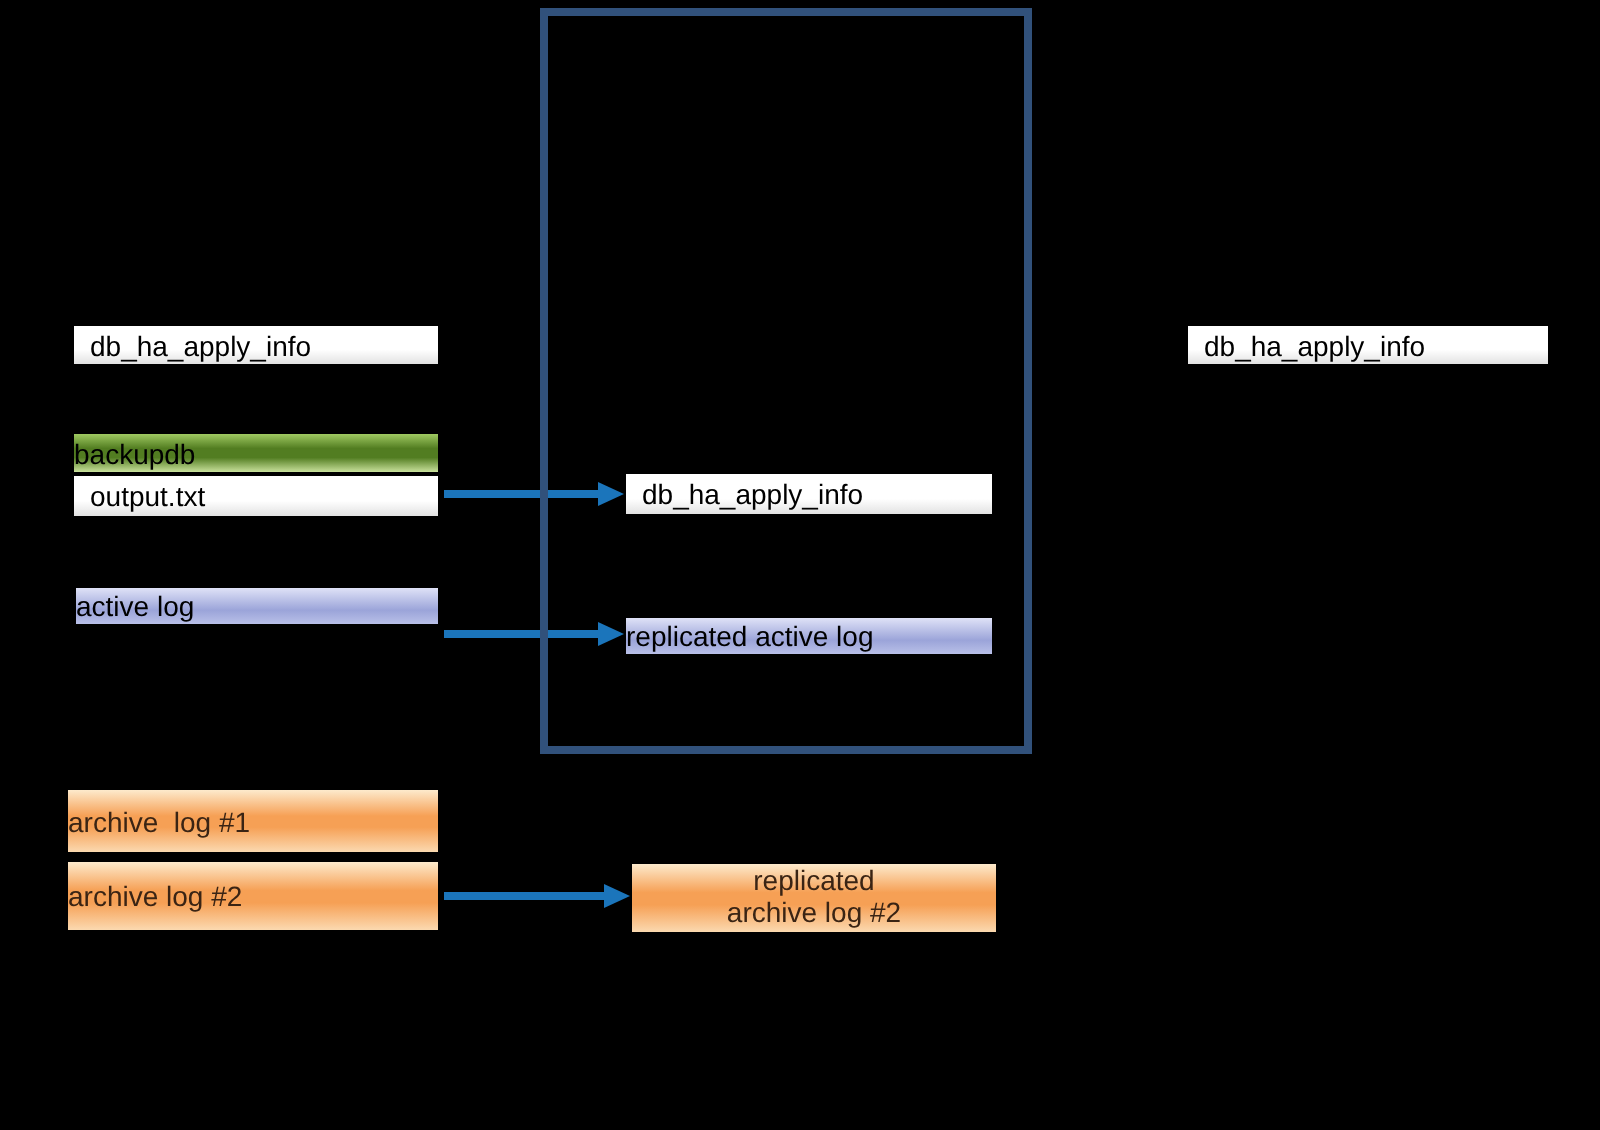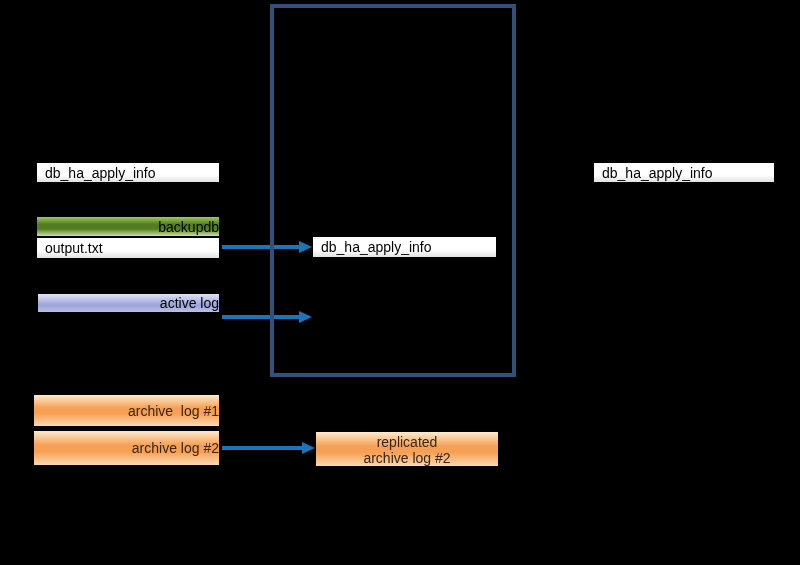--- a/index.html
+++ b/index.html
@@ -10,21 +10,21 @@
     font-family:"Liberation Sans", sans-serif;
     overflow:hidden;
     padding-left:28px;
   }
   .box{
     position:absolute;
     box-sizing:border-box;
     border:1px solid var(--box-border,#000);
     display:flex;
     align-items:center;
-    justify-content:flex-end;
+    justify-content:flex-start;
     font-size:14px;
     color:var(--text,#000);
     white-space:pre;
     z-index:3;
   }
   .box.left-align{justify-content:flex-start;padding-left:8px;}
   .box.white{
     background:linear-gradient(to bottom,var(--white-box-top,#fff) 0%,var(--white-box-top,#fff) 62%,var(--white-box-bottom,#e2e2e2) 100%);
   }
   .box.green{
@@ -105,20 +105,23 @@
     <span>archive log #2</span>
   </div>
 
   <div id="replica-rect"></div>
 
 
   <div class="box white left-align" id="mid-apply-info">
     <span>db_ha_apply_info</span>
   </div>
 
+  <div class="box lavender" id="repl-active-log">
+    <span>replicated active log</span>
+  </div>
 
   <div class="box orange two-line" id="repl-archive2">
     <span>replicated</span>
     <span>archive log #2</span>
   </div>
 
   <div class="box white left-align" id="remote-apply-info">
     <span>db_ha_apply_info</span>
   </div>
 

